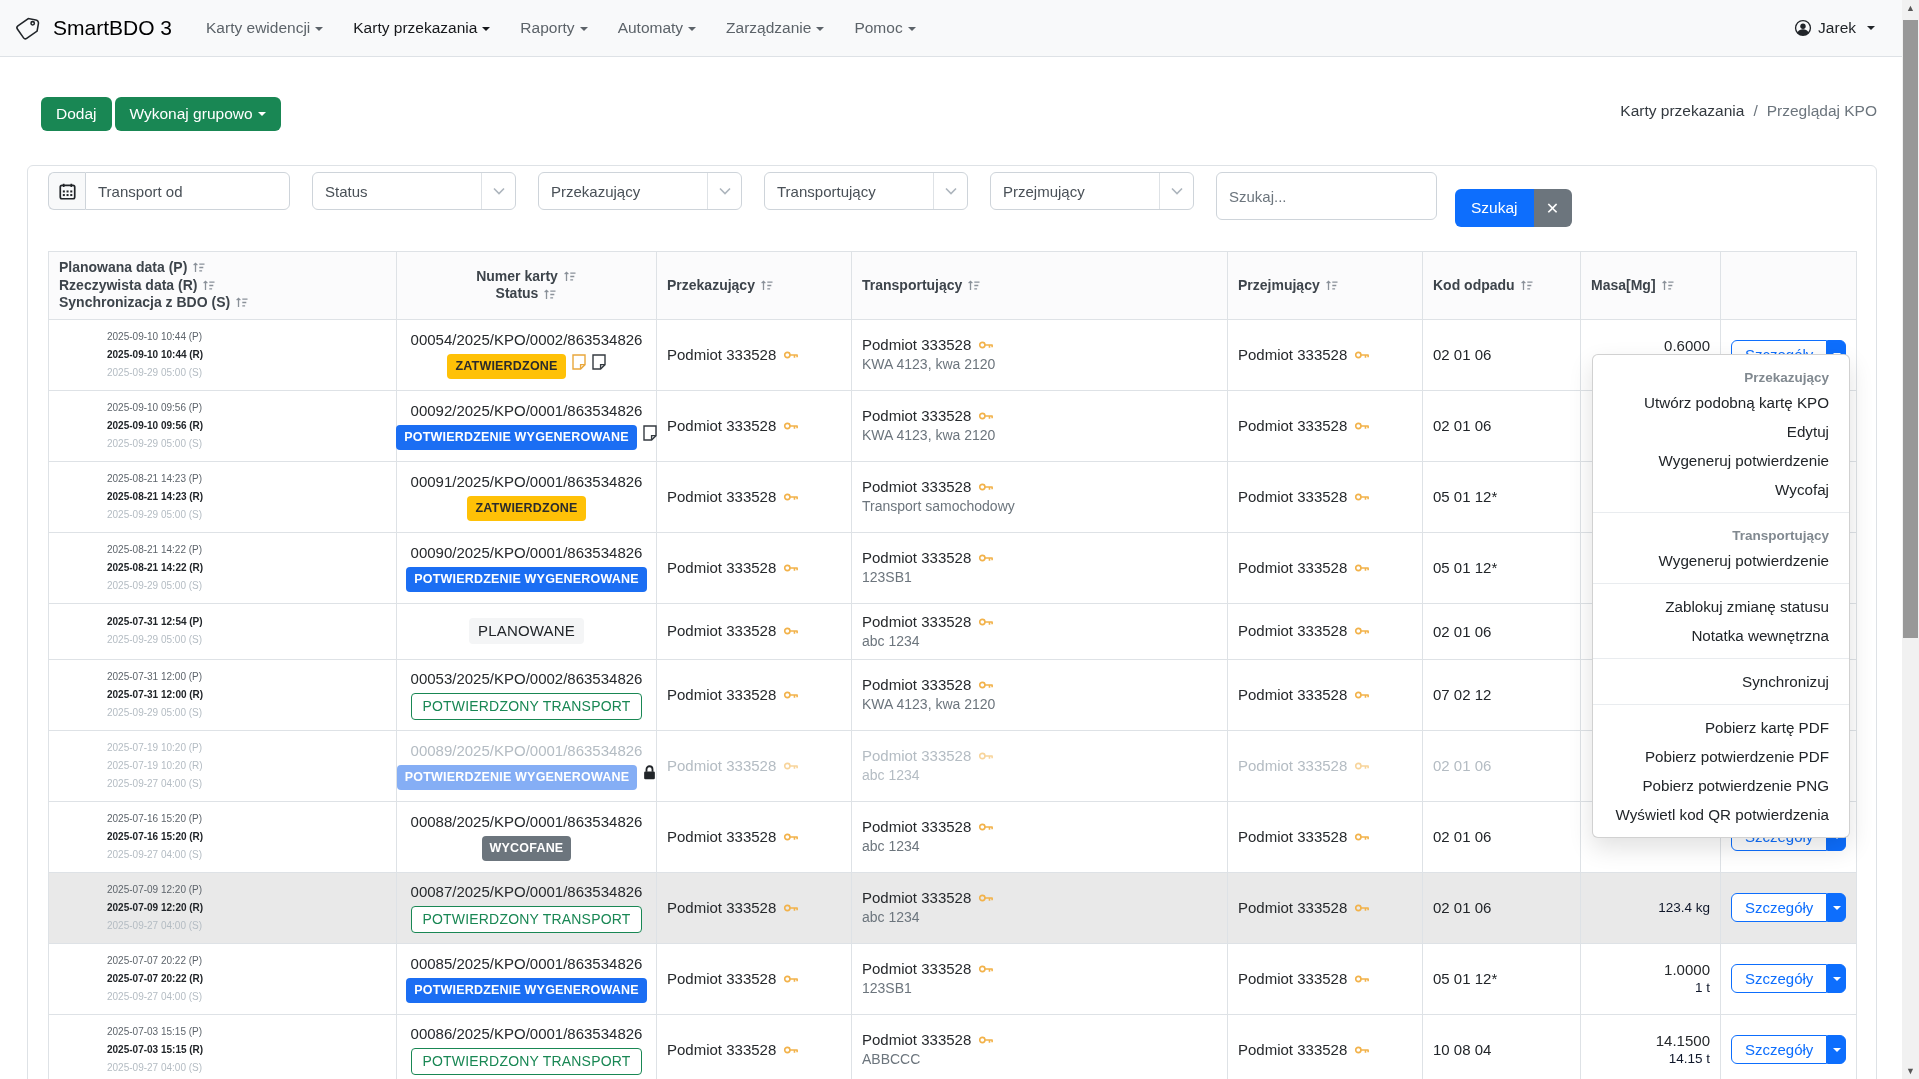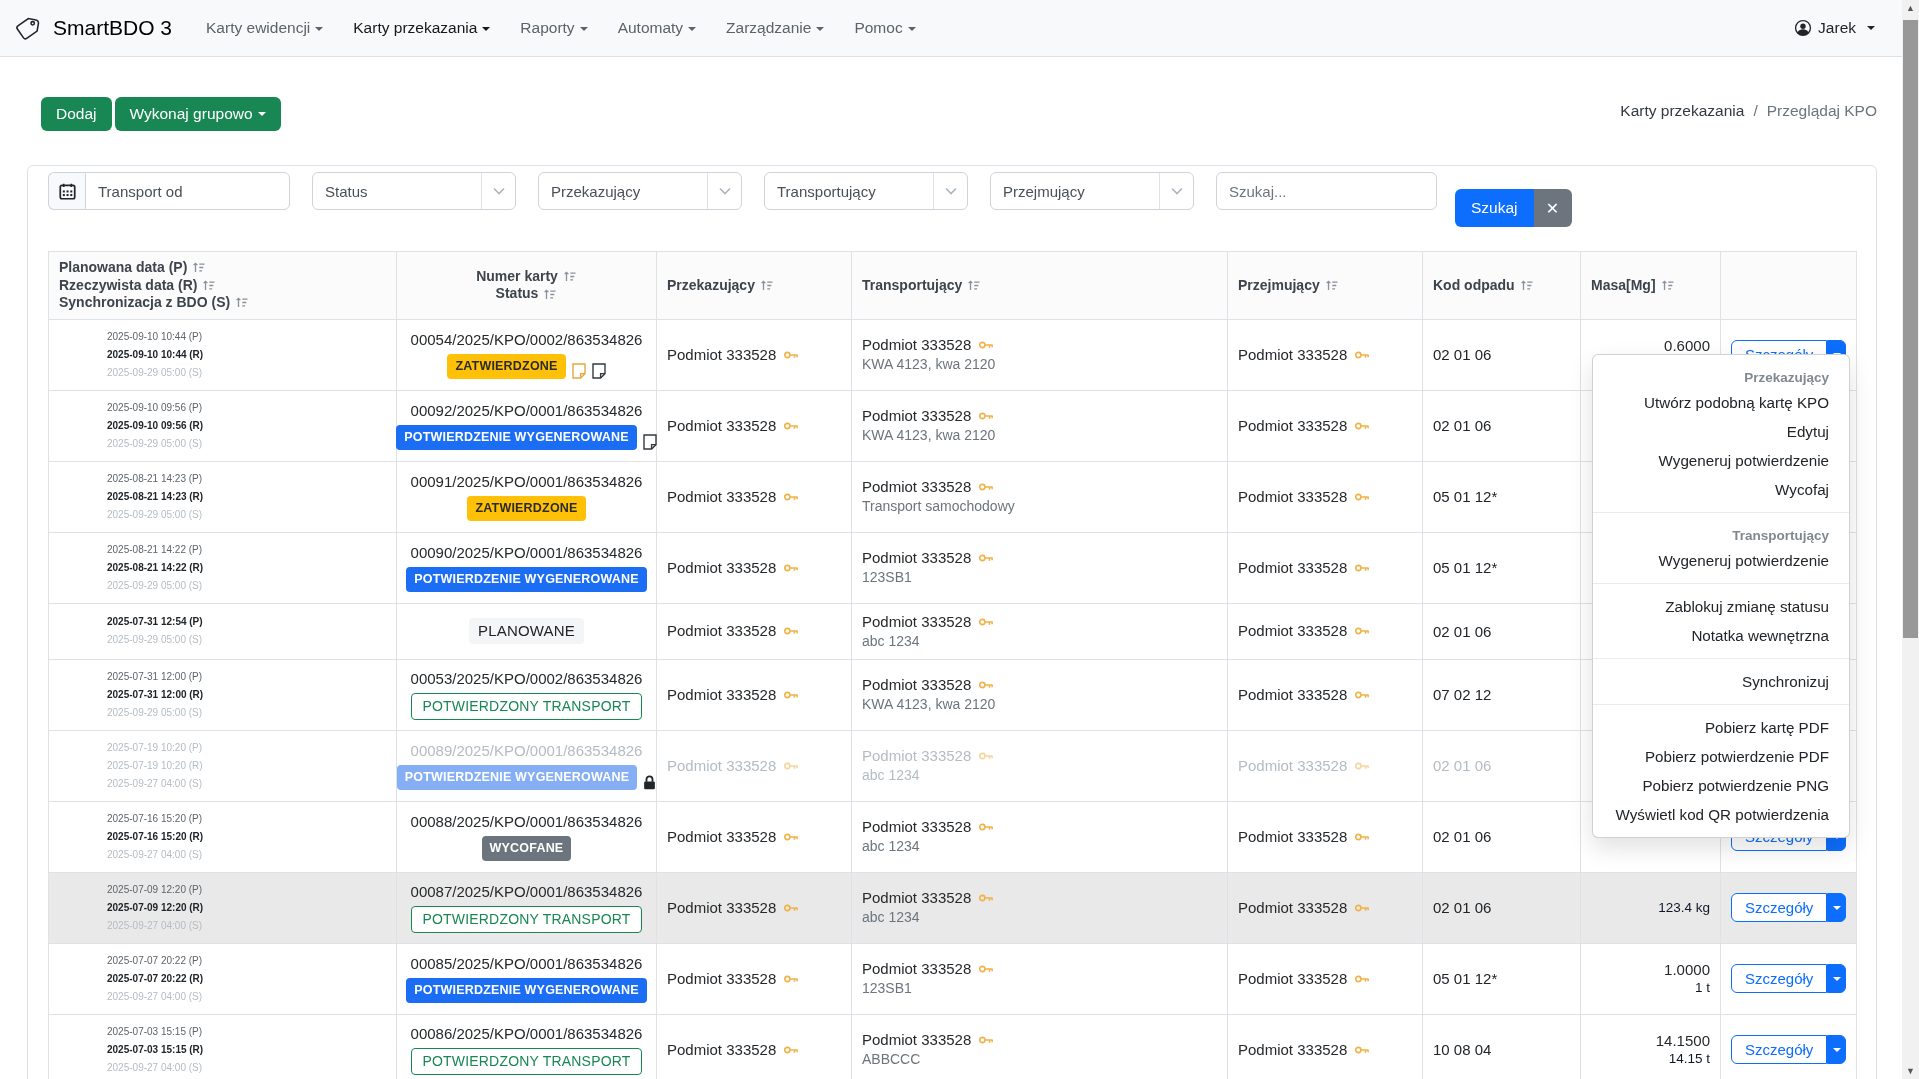--- a/index.html
+++ b/index.html
@@ -36,21 +36,21 @@
     padding:6px 20px 20px 20px; min-height:920px; }
 
   
   .filters { display:flex; gap:22px; margin-bottom:24px; }
   .fgroup { display:flex; height:38px; }
   .fgroup .addon { width:37px; border:1px solid #ced4da; border-right:0; border-radius:6px 0 0 6px;
     background:#f8f9fa; display:flex; align-items:center; justify-content:center; }
   .fgroup input { width:205px; border:1px solid #ced4da; border-radius:0 6px 6px 0;
     padding:0 12px; font-size:15px; font-family:inherit; color:#7f1d1d; outline:none; }
   input::placeholder { color:#495057; opacity:1; }
-  .txt-input { height:38px; width:221px; border:1px solid #ced4da; border-radius:6px;
+  .txt-input { height:48px; width:221px; border:1px solid #ced4da; border-radius:6px;
     padding:0 12px; font-size:15px; font-family:inherit; outline:none; }
   .txt-input::placeholder { color:#6c757d; }
   .select { height:38px; width:204px; border:1px solid #ced4da; border-radius:6px;
     display:flex; align-items:center; font-size:15px; color:#495057; cursor:pointer; background:#fff; }
   .sel-text { flex:1; padding:0 12px; }
   .sel-arrow { width:34px; align-self:stretch; display:flex; align-items:center; justify-content:center;
     border-left:1px solid #dee2e6; color:#adb5bd; }
   .search-group { display:flex; height:38px; margin-left:-4px;margin-top:17px; }
   .btn-search { background:#0d6efd; color:#fff; padding:0 16px; border-radius:6px 0 0 6px; font-size:15.5px; }
   .btn-clear { background:#6c757d; color:#fff; width:38px; justify-content:center; border-radius:0 6px 6px 0; font-size:16px; }
@@ -62,21 +62,21 @@
     color:#3d444b; font-weight:700; }
   .tbl thead .th-line { line-height:17.5px; white-space:nowrap; display:flex; align-items:center; gap:5px; }
   .tbl thead th.c-center .th-line { justify-content:center; }
   .tbl td { padding:8px 10px; font-size:15px; }
   .date-line { line-height:18px; font-size:10px; white-space:nowrap;margin-left:48px; }
   .tone-med  { color:#5d646b; }
   .tone-dark { color:#212529; font-weight:600; }
   .tone-light{ color:#b4bcc3; }
   .td-card { text-align:center; }
   .card-no { font-size:15px; color:#26292c; line-height:20px; margin-bottom:4px; white-space:nowrap; }
-  .status-line { display:flex; align-items:flex-end; justify-content:center; gap:6px; }
+  .status-line { display:flex; align-items:flex-start; justify-content:center; gap:6px; }
   .badge { display:inline-block; border-radius:4px; font-size:12.5px; font-weight:700;
     padding:4.5px 8px; line-height:1.25; letter-spacing:.2px; white-space:nowrap; }
   .badge--warning { background:#ffc107; color:#2b2b2b; }
   .badge--primary { background:#1b6ef3; color:#fff; }
   .badge--success-outline { background:#fff; color:#198754; border:1px solid #198754; font-weight:400; font-size:14px; padding:4px 10px; }
   .badge--secondary { background:#6c757d; color:#fff; }
   .badge--light { background:#f4f5f6; color:#212529; font-weight:400; font-size:15px; padding:4px 9px; }
   .ent { display:flex; align-items:center; gap:7px; line-height:20px; white-space:nowrap; }
   .ent-name { color:#26292c; }
   .sub { color:#6c757d; font-size:14px; line-height:19px; white-space:nowrap; }

